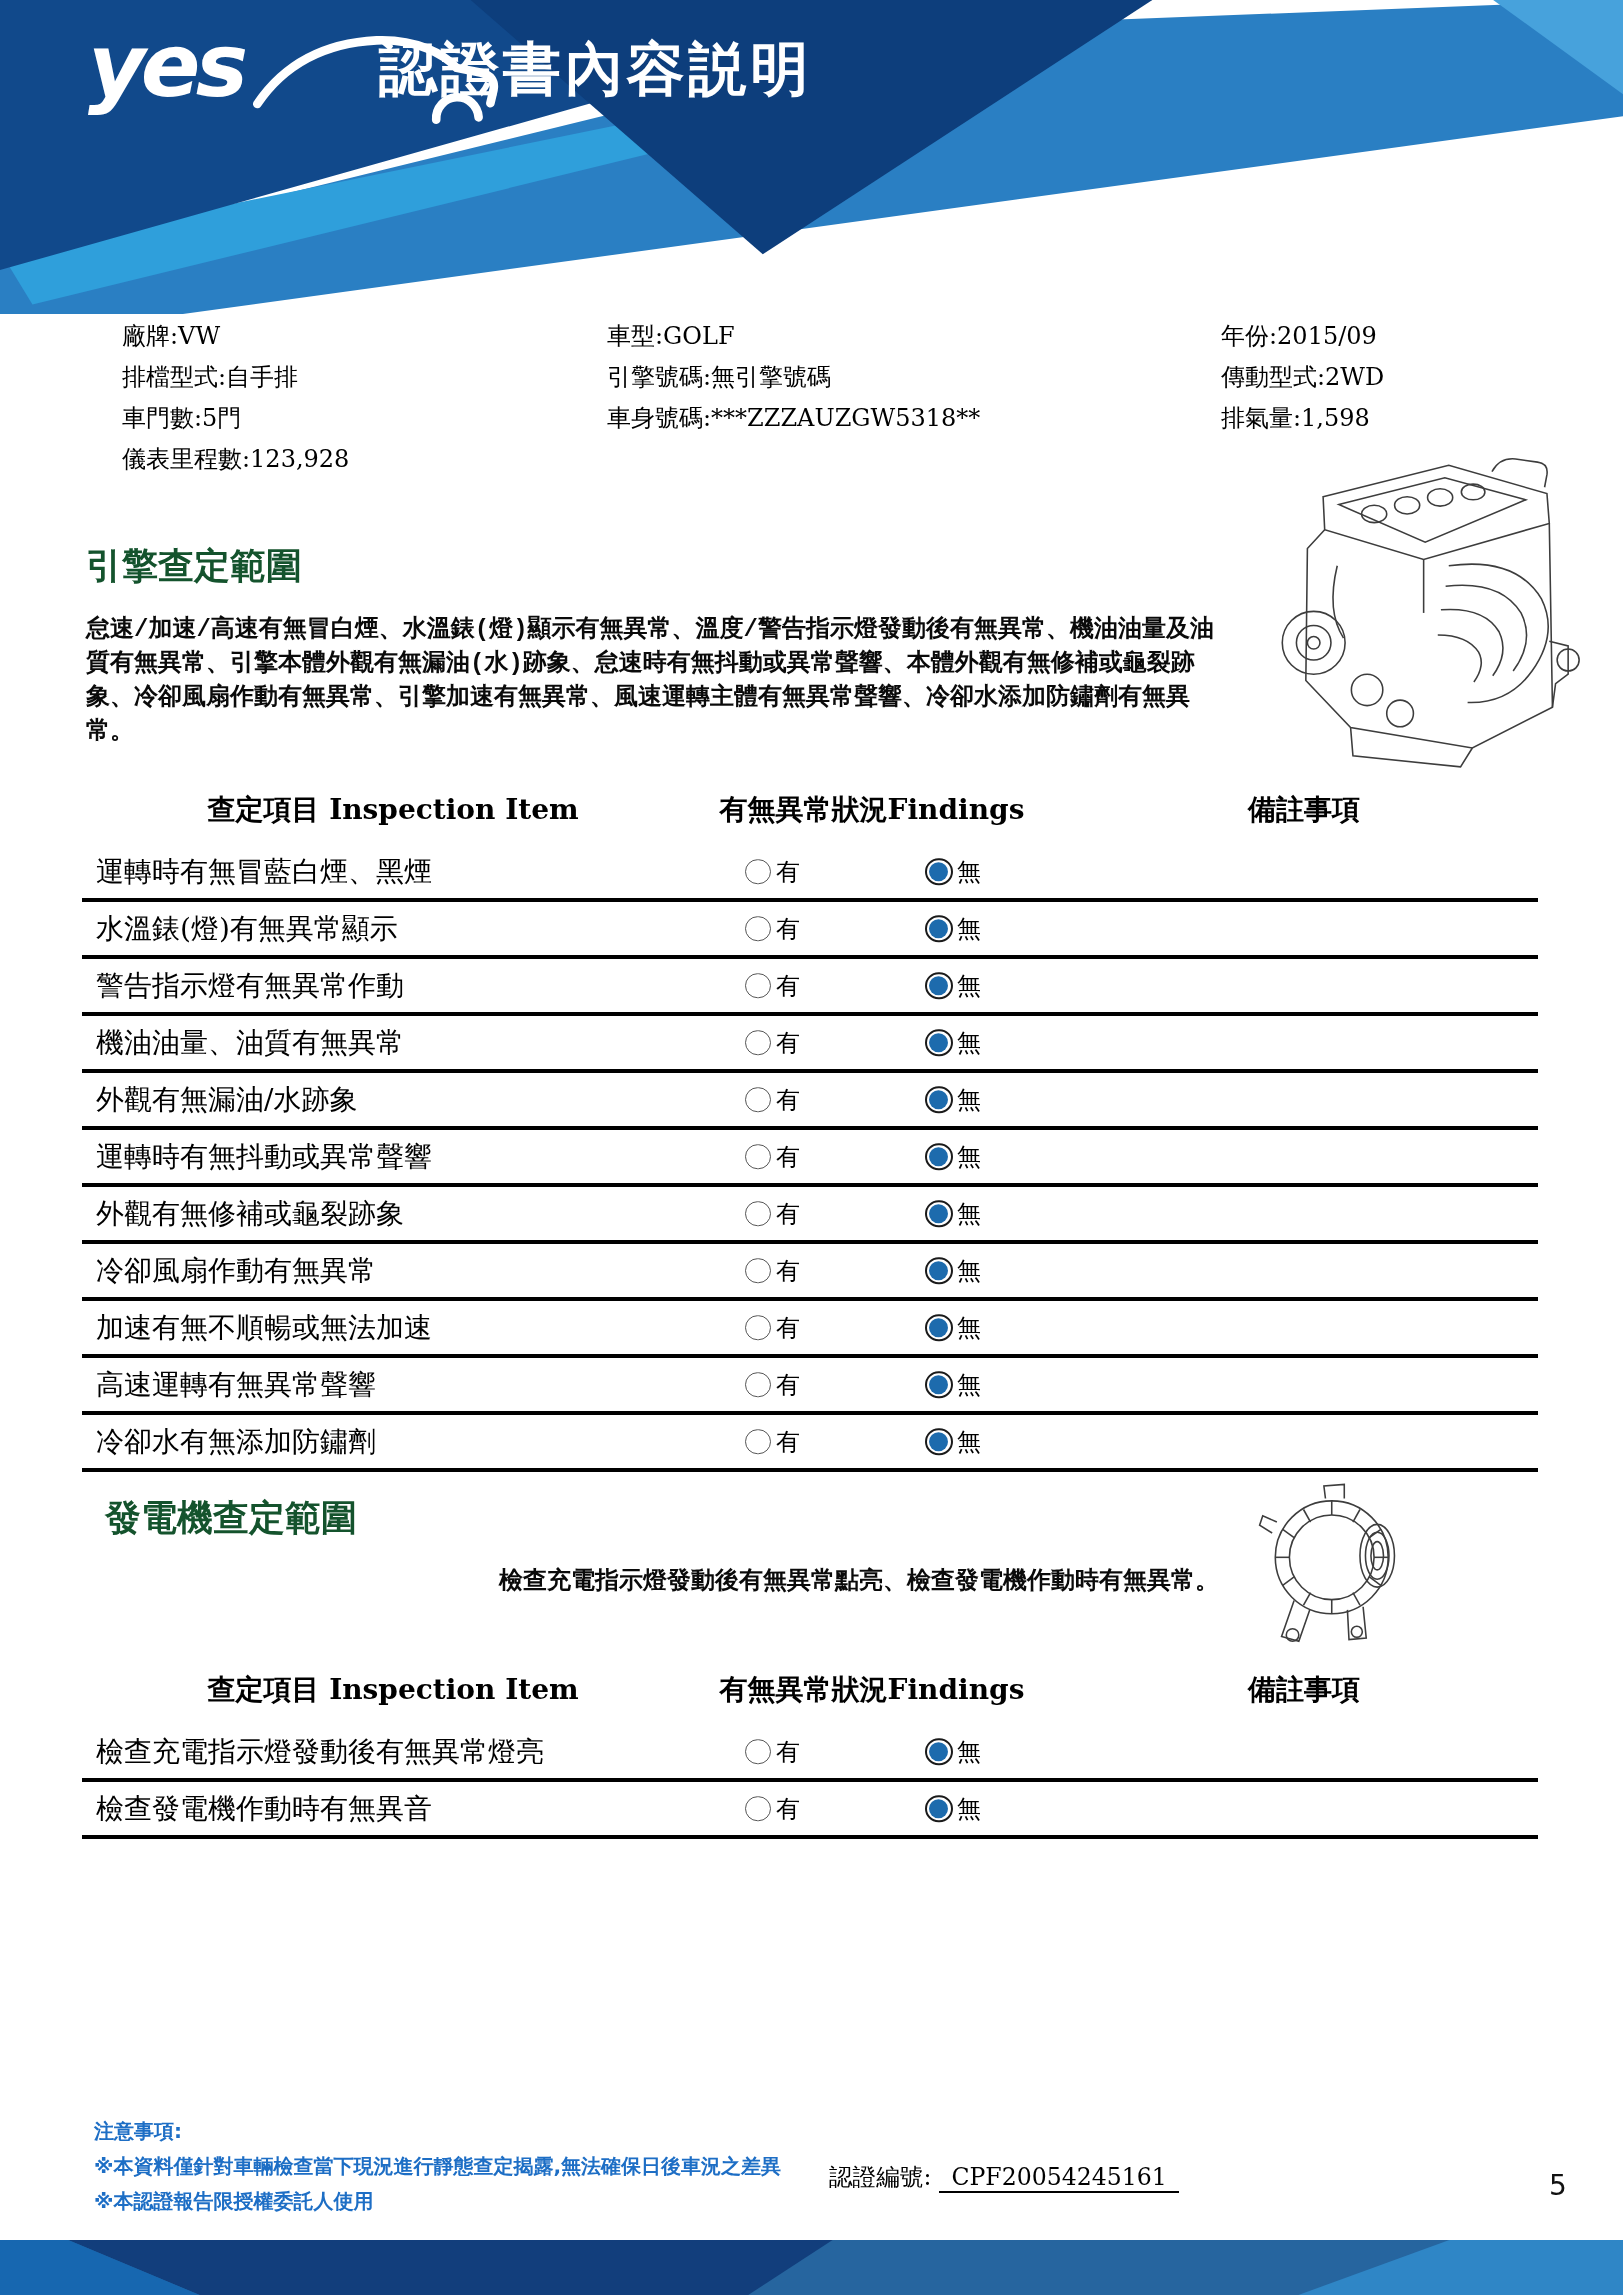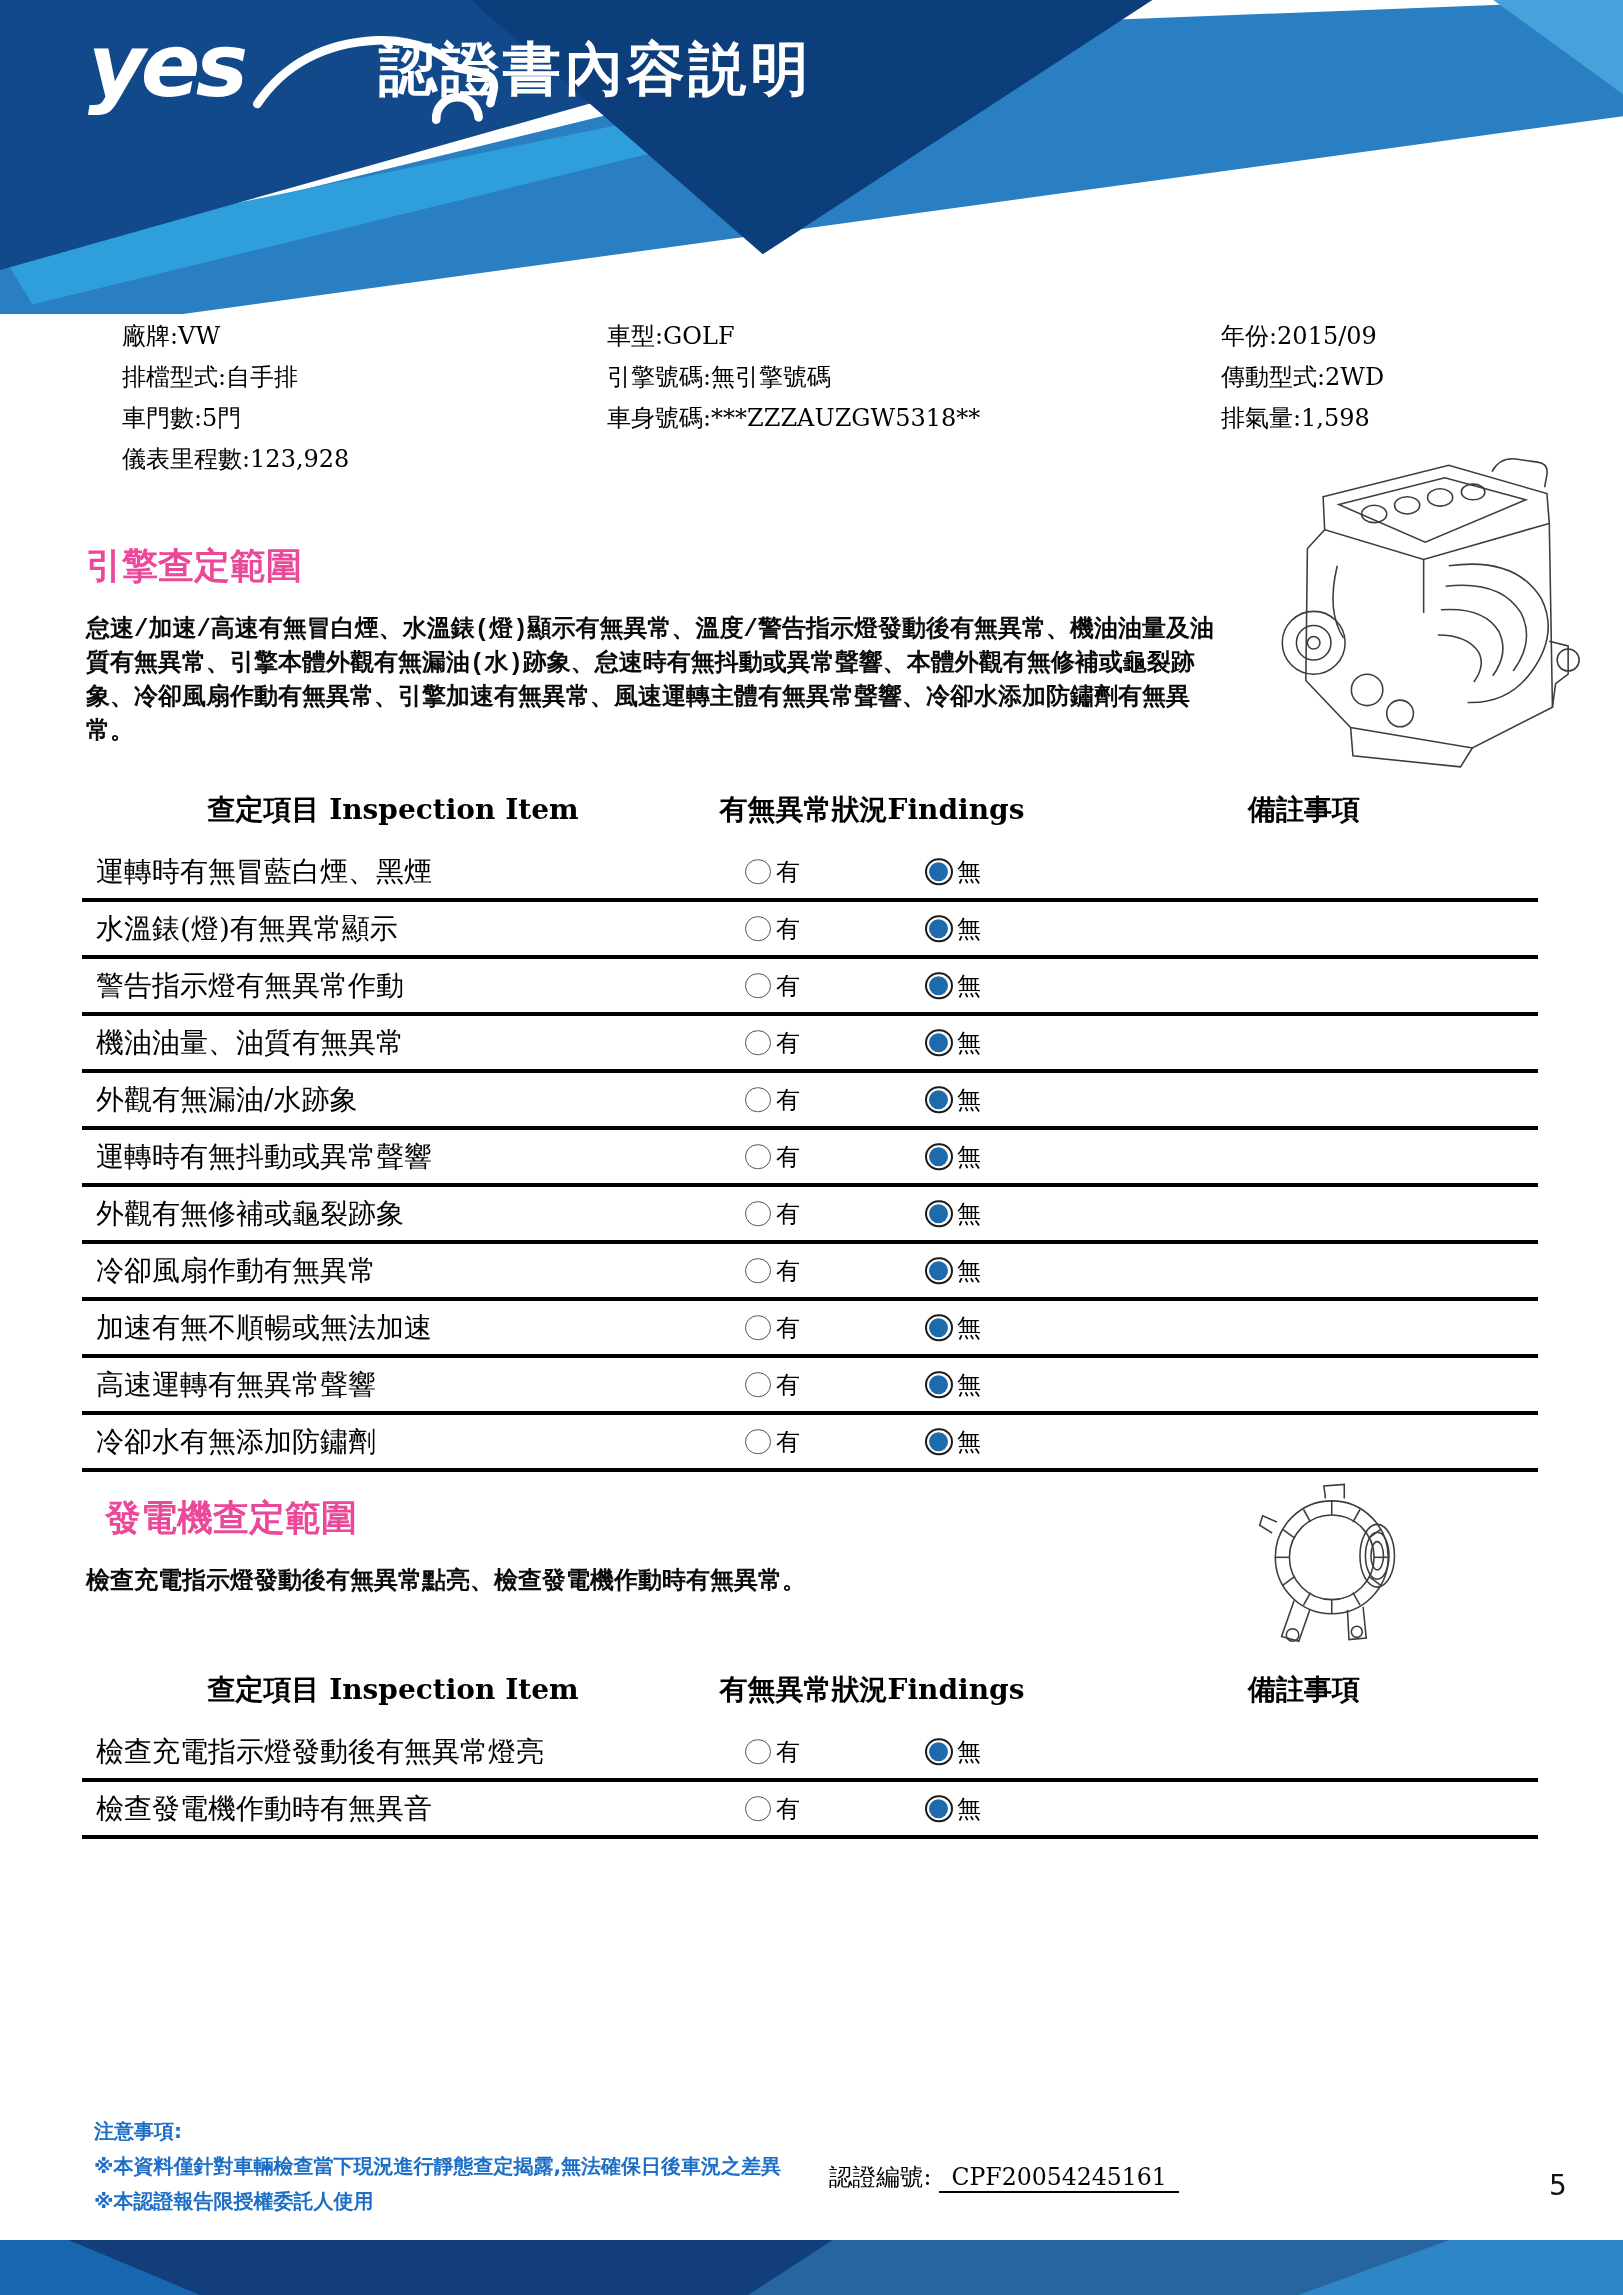--- a/index.html
+++ b/index.html
@@ -24,27 +24,27 @@
   
   .vehicle-info{position:absolute;top:316px;left:86px;width:1453px;font-size:24px;}
   .info-col{position:absolute;top:0;}
   .info-col.c1{left:0;margin-left:36px;}
   .info-col.c2{left:521px;}
   .info-col.c3{left:1135px;}
   .info-line{height:41px;line-height:41px;white-space:nowrap;}
 
   
   .sec-title{position:absolute;font-family:Liberation Serif, serif;
-             font-weight:700;font-size:36px;color:#ec4899;white-space:nowrap;}
+             font-weight:700;font-size:36px;color:#14532d;white-space:nowrap;}
   .sec-desc{position:absolute;font-family:Liberation Mono, monospace;
             font-weight:700;font-size:24px;line-height:34px;color:#0a0a0a;}
   #engine-title{left:86px;top:542px;}
   #engine-desc{left:86px;top:613px;width:1131px;}
   #gen-title{left:86px;top:1494px;margin-left:19px;}
-  #gen-desc{left:86px;top:1565px;width:1139px;}
+  #gen-desc{left:80px;top:1565px;width:1139px;text-align:right;}
 
   .engine-art{position:absolute;left:1213px;top:448px;}
   .alt-art{position:absolute;left:1253px;top:1475px;}
 
   
   .insp-table{position:absolute;left:82px;width:1456px;}
   #table-engine{top:785px;}
   #table-generator{top:1665px;}
   .t-head{position:relative;height:60px;font-size:28px;font-weight:700;}
   .t-head span{position:absolute;top:6.3px;transform:translateX(-50%);white-space:nowrap;}

